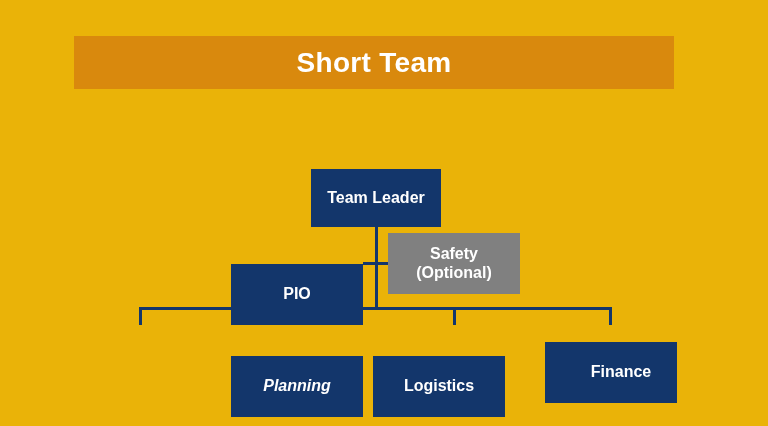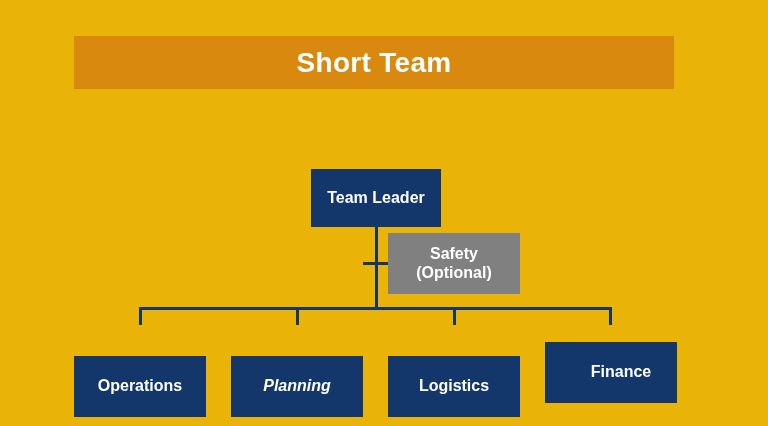--- a/index.html
+++ b/index.html
@@ -53,21 +53,21 @@
     z-index: 3;
   }
   .node.navy  { background: #13366b; margin-top: 31px; }
   .node.gray  { background: #808080; }
 
   #node-team-leader { left: 311px; top: 138px; width: 130px; height: 58px; }
   #node-pio         { left: 231px; top: 233px; width: 132px; height: 61px; }
   #node-safety      { left: 388px; top: 233px; width: 132px; height: 61px; }
   #node-operations  { left:  74px; top: 325px; width: 132px; height: 61px; }
   #node-planning    { left: 231px; top: 325px; width: 132px; height: 61px; font-style: italic; }
-  #node-logistics   { left: 388px; top: 325px; width: 132px; height: 61px; }
+  #node-logistics   { left: 373px; top: 325px; width: 132px; height: 61px; }
   #node-finance     { left: 545px; top: 311px; width: 132px; height: 61px; padding-left: 20px; }
 
   .node-label-multiline { white-space: pre-line; }
 
   
   .conn {
     position: absolute;
     background: #13366b;
     z-index: 1;
   }
@@ -97,29 +97,29 @@
   <div class="conn" id="conn-bus"></div>
   <div class="conn" id="conn-drop-operations"></div>
   <div class="conn" id="conn-drop-planning"></div>
   <div class="conn" id="conn-drop-logistics"></div>
   <div class="conn" id="conn-drop-finance"></div>
 
   <div class="node navy" id="node-team-leader">
     <span>Team Leader</span>
   </div>
 
+  <div class="node navy" id="node-pio">
+    <span>PIO</span>
+  </div>
 
   <div class="node gray" id="node-safety">
     <span class="node-label-multiline">Safety
 (Optional)</span>
   </div>
 
-  <div class="node navy" id="node-operations">
-    <span>Operations</span>
-  </div>
 
   <div class="node navy" id="node-planning">
     <span>Planning</span>
   </div>
 
   <div class="node navy" id="node-logistics">
     <span>Logistics</span>
   </div>
 
   <div class="node navy" id="node-finance">

